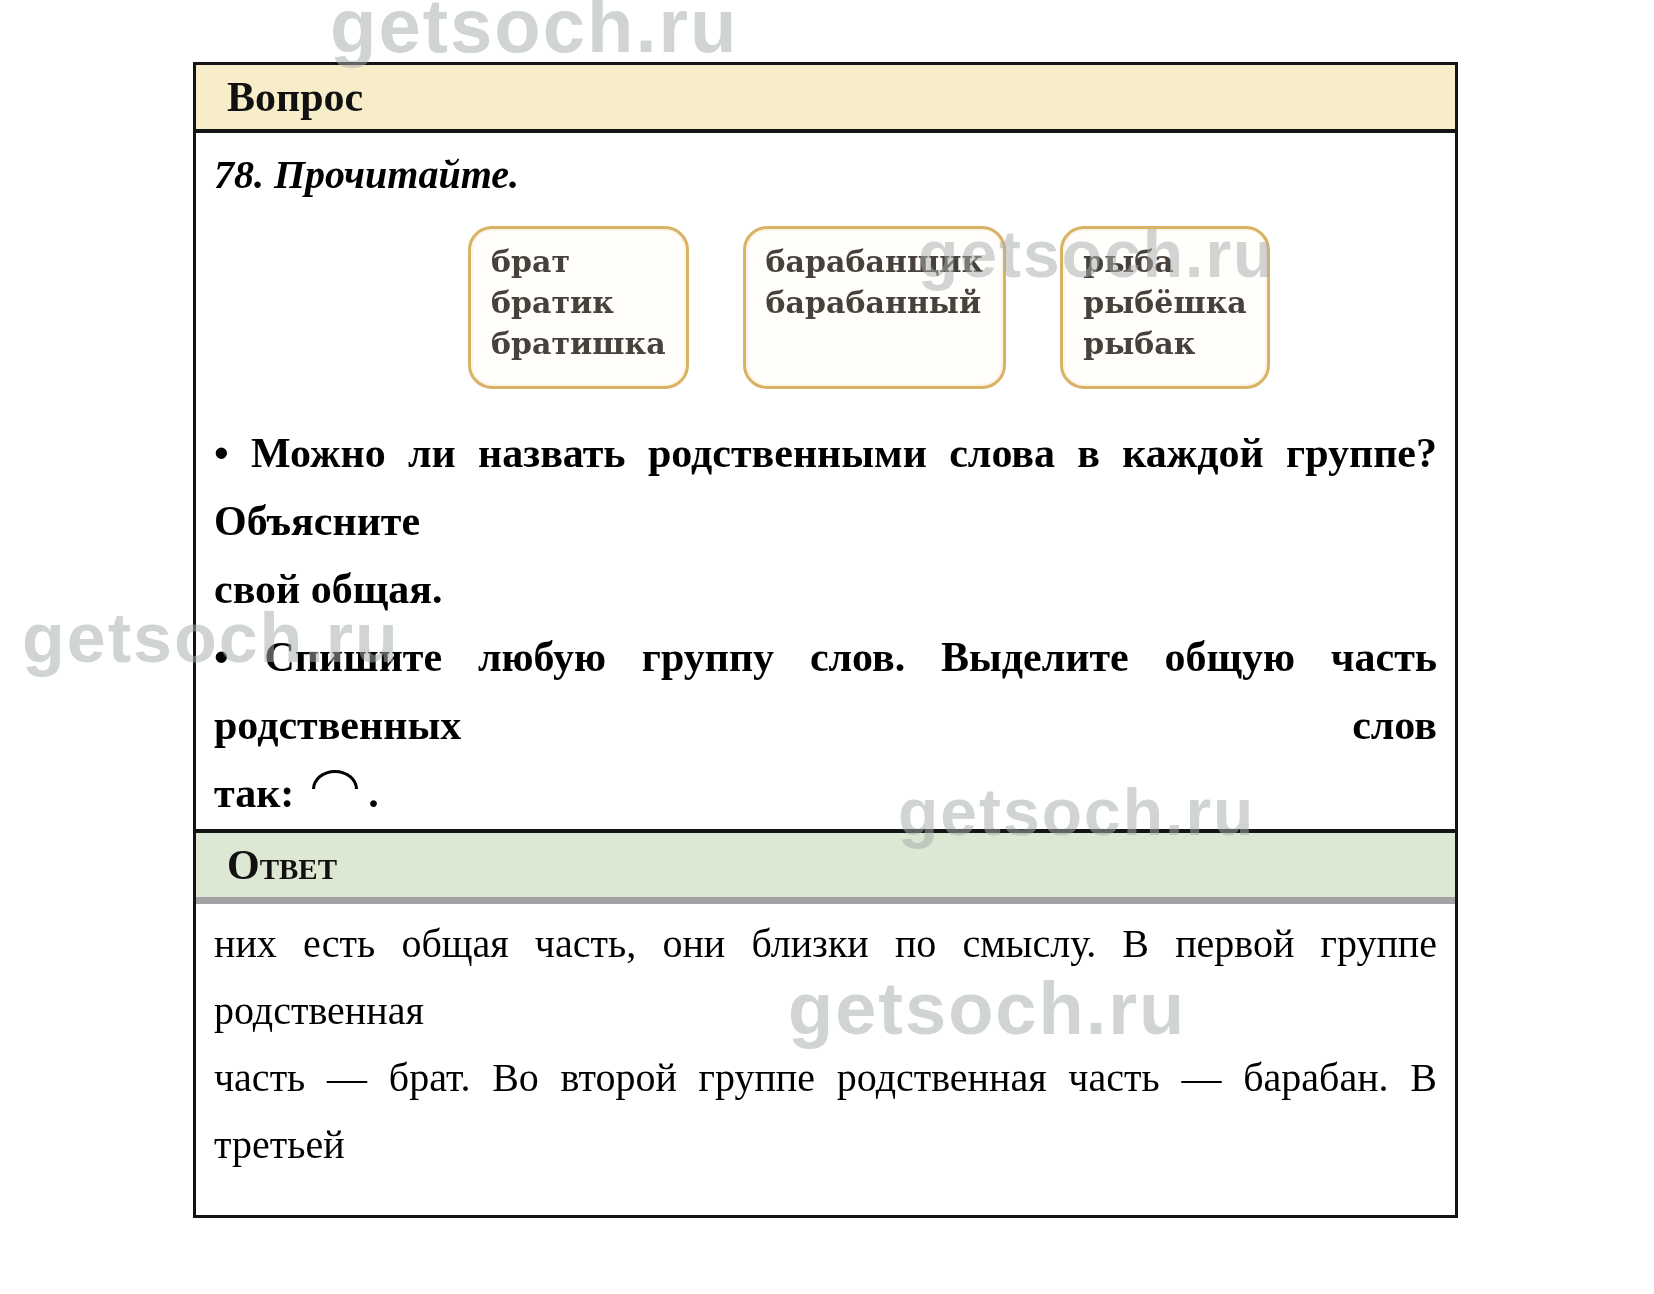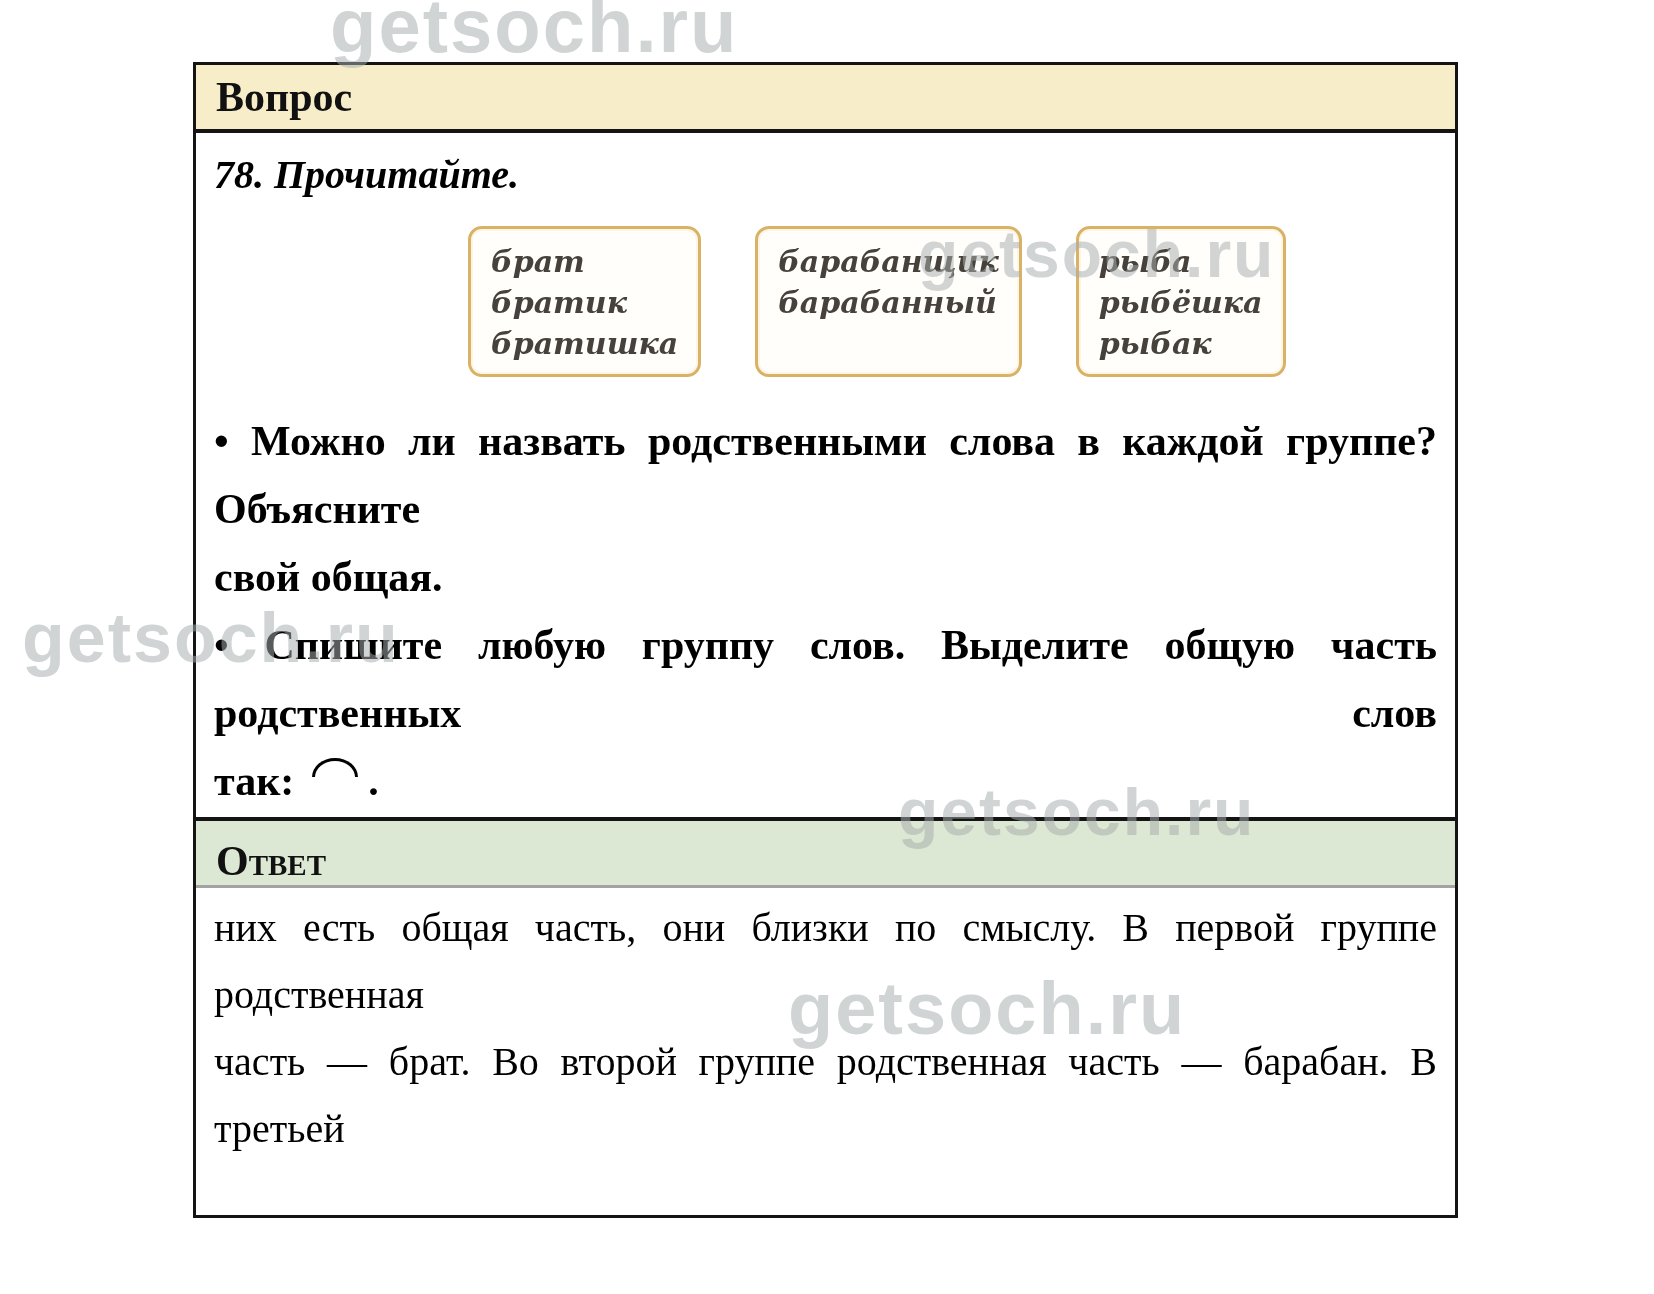--- a/index.html
+++ b/index.html
@@ -15,35 +15,34 @@
     position: absolute;
     left: 193px; top: 62px;
     width: 1259px; height: 1150px;
     border: 3px solid #141414;
     background: #ffffff;
   }
 
   .sec-header {
     height: 64px;
     display: flex; align-items: center;
-    padding: 0 20px;
+    padding: 0 31px;
     font-weight: bold;
     font-size: 42px;
     color: #111;
   }
   .q-header {
     background: var(--cream, #f8edc9);
     border-bottom: 4px solid #141414;
   }
   .a-header {
     background: var(--green, #dce8d3);
     border-top: 4px solid #141414;
-    border-bottom: 3px solid #a3a3a3;
+    border-bottom: 7px solid #a3a3a3;
     font-variant: small-caps;
-    align-items: flex-end;
   }
 
   .q-body { padding: 12px 18px 2px 18px; }
   .a-body { padding: 6px 18px 0 18px; }
 
   .task-line {
     font-weight: bold;
     font-size: 40px;
     margin: 6px 0 28px 0;
     color: #000;
@@ -51,31 +50,30 @@
   }
 
   .boxes {
     display: flex;
     gap: 54px;
     margin-left: 254px;
     margin-bottom: 30px;
   }
   .word-box {
     border: 3px solid var(--boxborder, #d9b266);
-    border-radius: 14px;
+    border-radius: 24px;
     background: #fffefb;
     box-shadow: inset 0 0 0 2px #fdf6e6;
-    padding: 12px 20px 10px 20px;
+    padding: 12px 20px 22px 20px;
     font-family: "DejaVu Serif", serif;
     font-weight: bold;
     font-size: 30px;
     line-height: 41px;
     color: #46413a;
     min-width: 140px;
-    font-style: italic;
   }
 
   .qline {
     font-weight: bold;
     font-size: 42px;
     line-height: 68px;
     color: #000;
     white-space: normal;
   }
   .aline {

